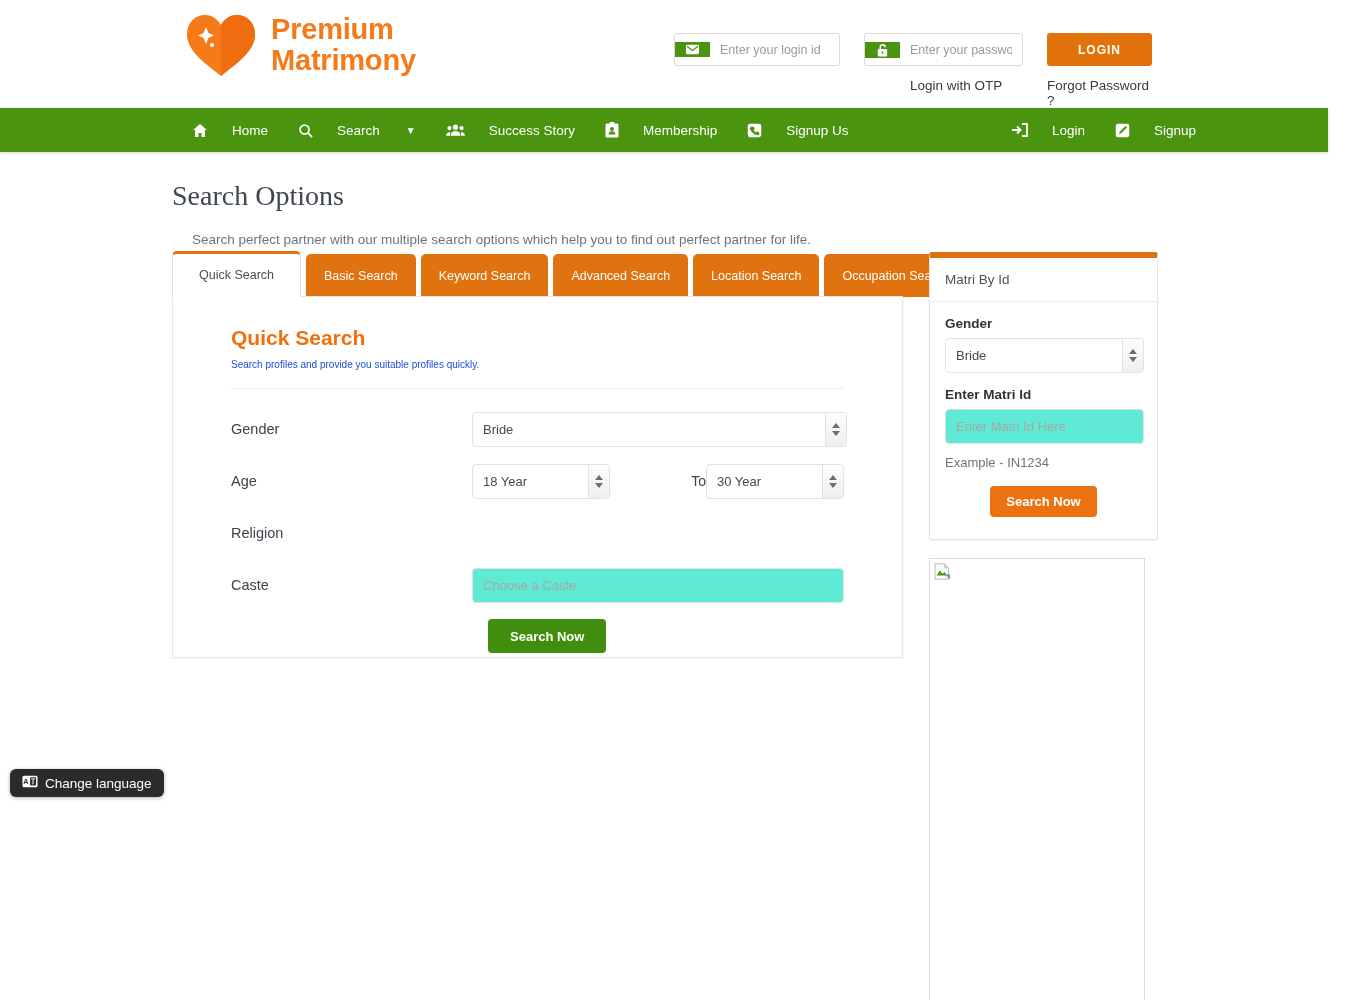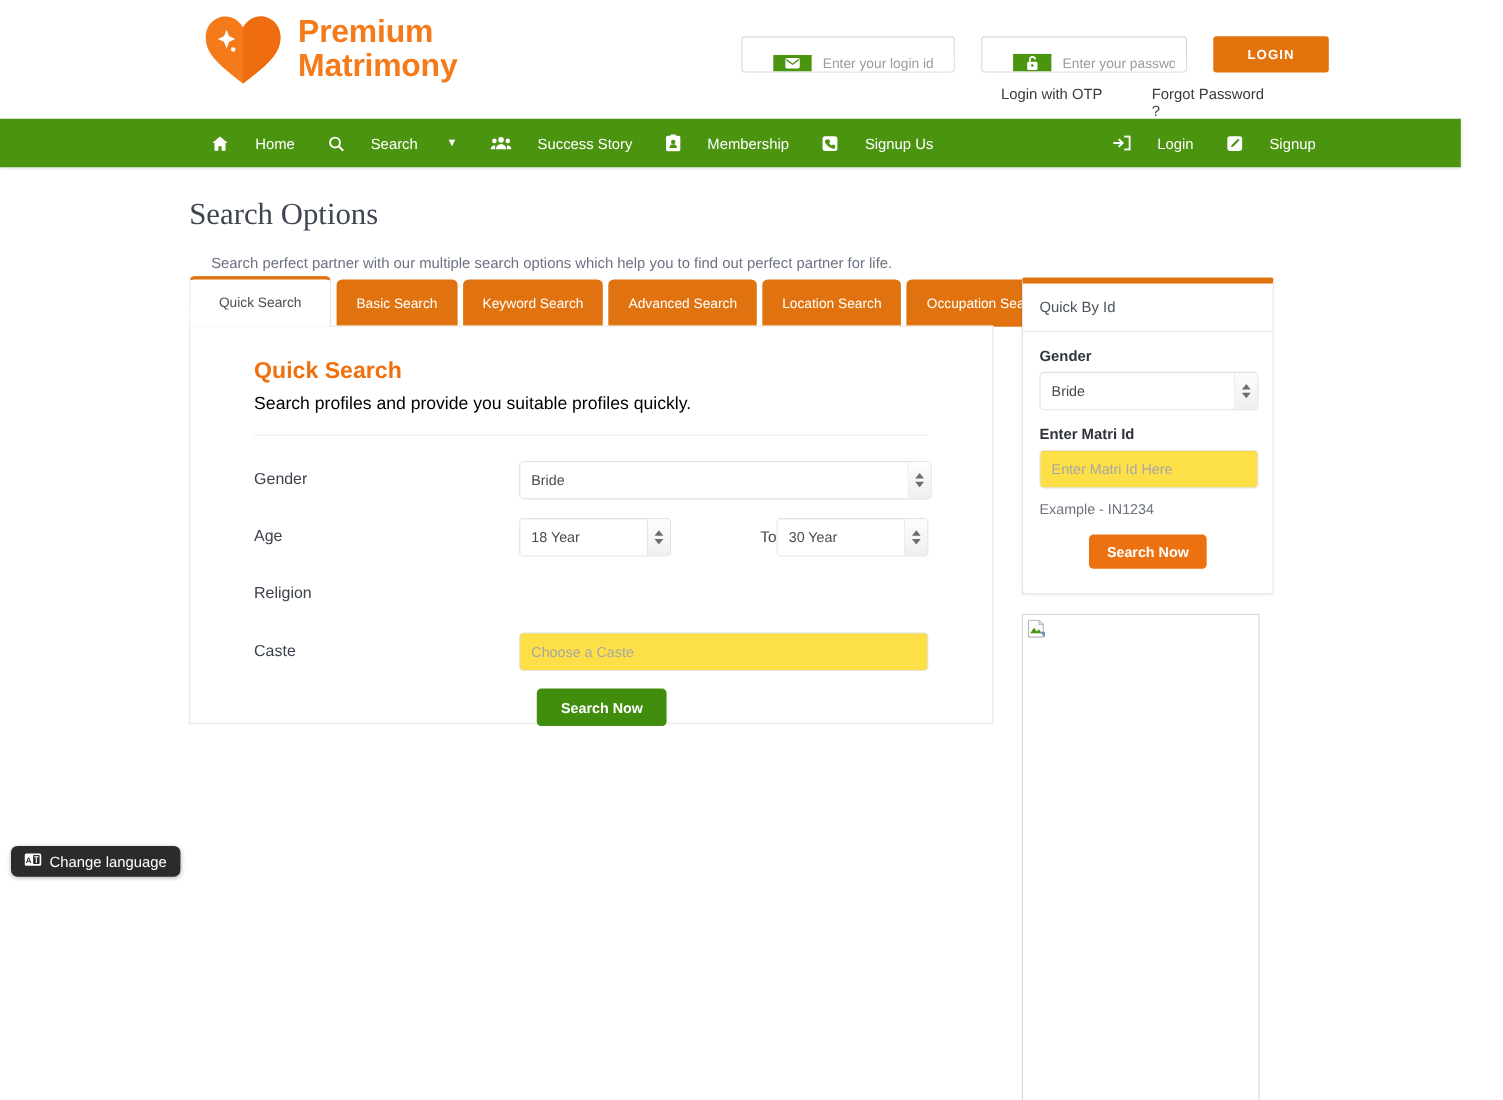--- a/index.html
+++ b/index.html
@@ -30,27 +30,26 @@
     line-height: 1.07;
     letter-spacing: -0.2px;
   }
 
   .login-area {
     position: absolute;
     left: 674px; top: 33px;
     display: flex; align-items: flex-start; gap: 24px;
   }
   .input-group {
-    display: flex; align-items: flex-end;
+    display: flex; align-items: center;
     height: 33px;
     border: 1px solid #dadada;
     border-radius: 3px;
     background: #fff;
     overflow: hidden;
-    padding-left: 28px;
   }
   .input-icon {
     width: 35px;
     background: #4a9410;
     display: flex; align-items: center; justify-content: center;
     color: #fff;
   }
   .input-group input {
     border: 0; outline: none;
     padding: 0 10px;
@@ -177,42 +176,42 @@
     z-index: 1;
   }
   .card-inner { padding: 29px 58px 0 58px; }
   .qs-title {
     color: #f0700d;
     font-size: 21px;
     font-weight: bold;
     margin: 0 0 9px 0;
   }
   .qs-sub {
-    font-size: 16px;
-    color: #000000;
+    font-size: 10px;
+    color: #1d4ed8;
     margin: 0 0 18px 0;
   }
   .divider { height: 1px; background: #ececec; margin-bottom: 22px; }
 
   .form-row {
     display: flex; align-items: center;
     margin-bottom: 16px;
     min-height: 36px;
   }
   .form-label {
     width: 241px;
     font-size: 14.5px;
     color: #3d434d;
     flex: none;
   }
   .fld {
     height: 35px;
     border: 1px solid #e2e2e2;
     border-radius: 4px;
-    background: #fde047;
+    background: #5eead4;
     font-size: 13px;
     color: #4a4a4a;
     padding: 0 10px;
     outline: none;
     font-family: "Liberation Sans", sans-serif;
     box-shadow: inset 0 1px 1px rgba(0,0,0,0.02);
   }
   .fld::placeholder { color: #a7a7a7; }
   .sel-wrap { position: relative; display: inline-block; }
   .sel-wrap .fld {
@@ -520,21 +519,21 @@
 
       <div class="btn-row">
         <button class="btn-green">Search Now</button>
       </div>
     </div>
   </div>
 
   <div class="sidebar">
 
     <div class="widget">
-      <div class="widget-head">Quick By Id</div>
+      <div class="widget-head">Matri By Id</div>
       <div class="widget-body">
 
         <div class="w-label">Gender</div>
         <div class="sel-wrap">
           <select class="fld w-field">
             <option>Bride</option>
           </select>
           <span class="spinner">
               <i class="up"></i>
               <i class="dn"></i>

